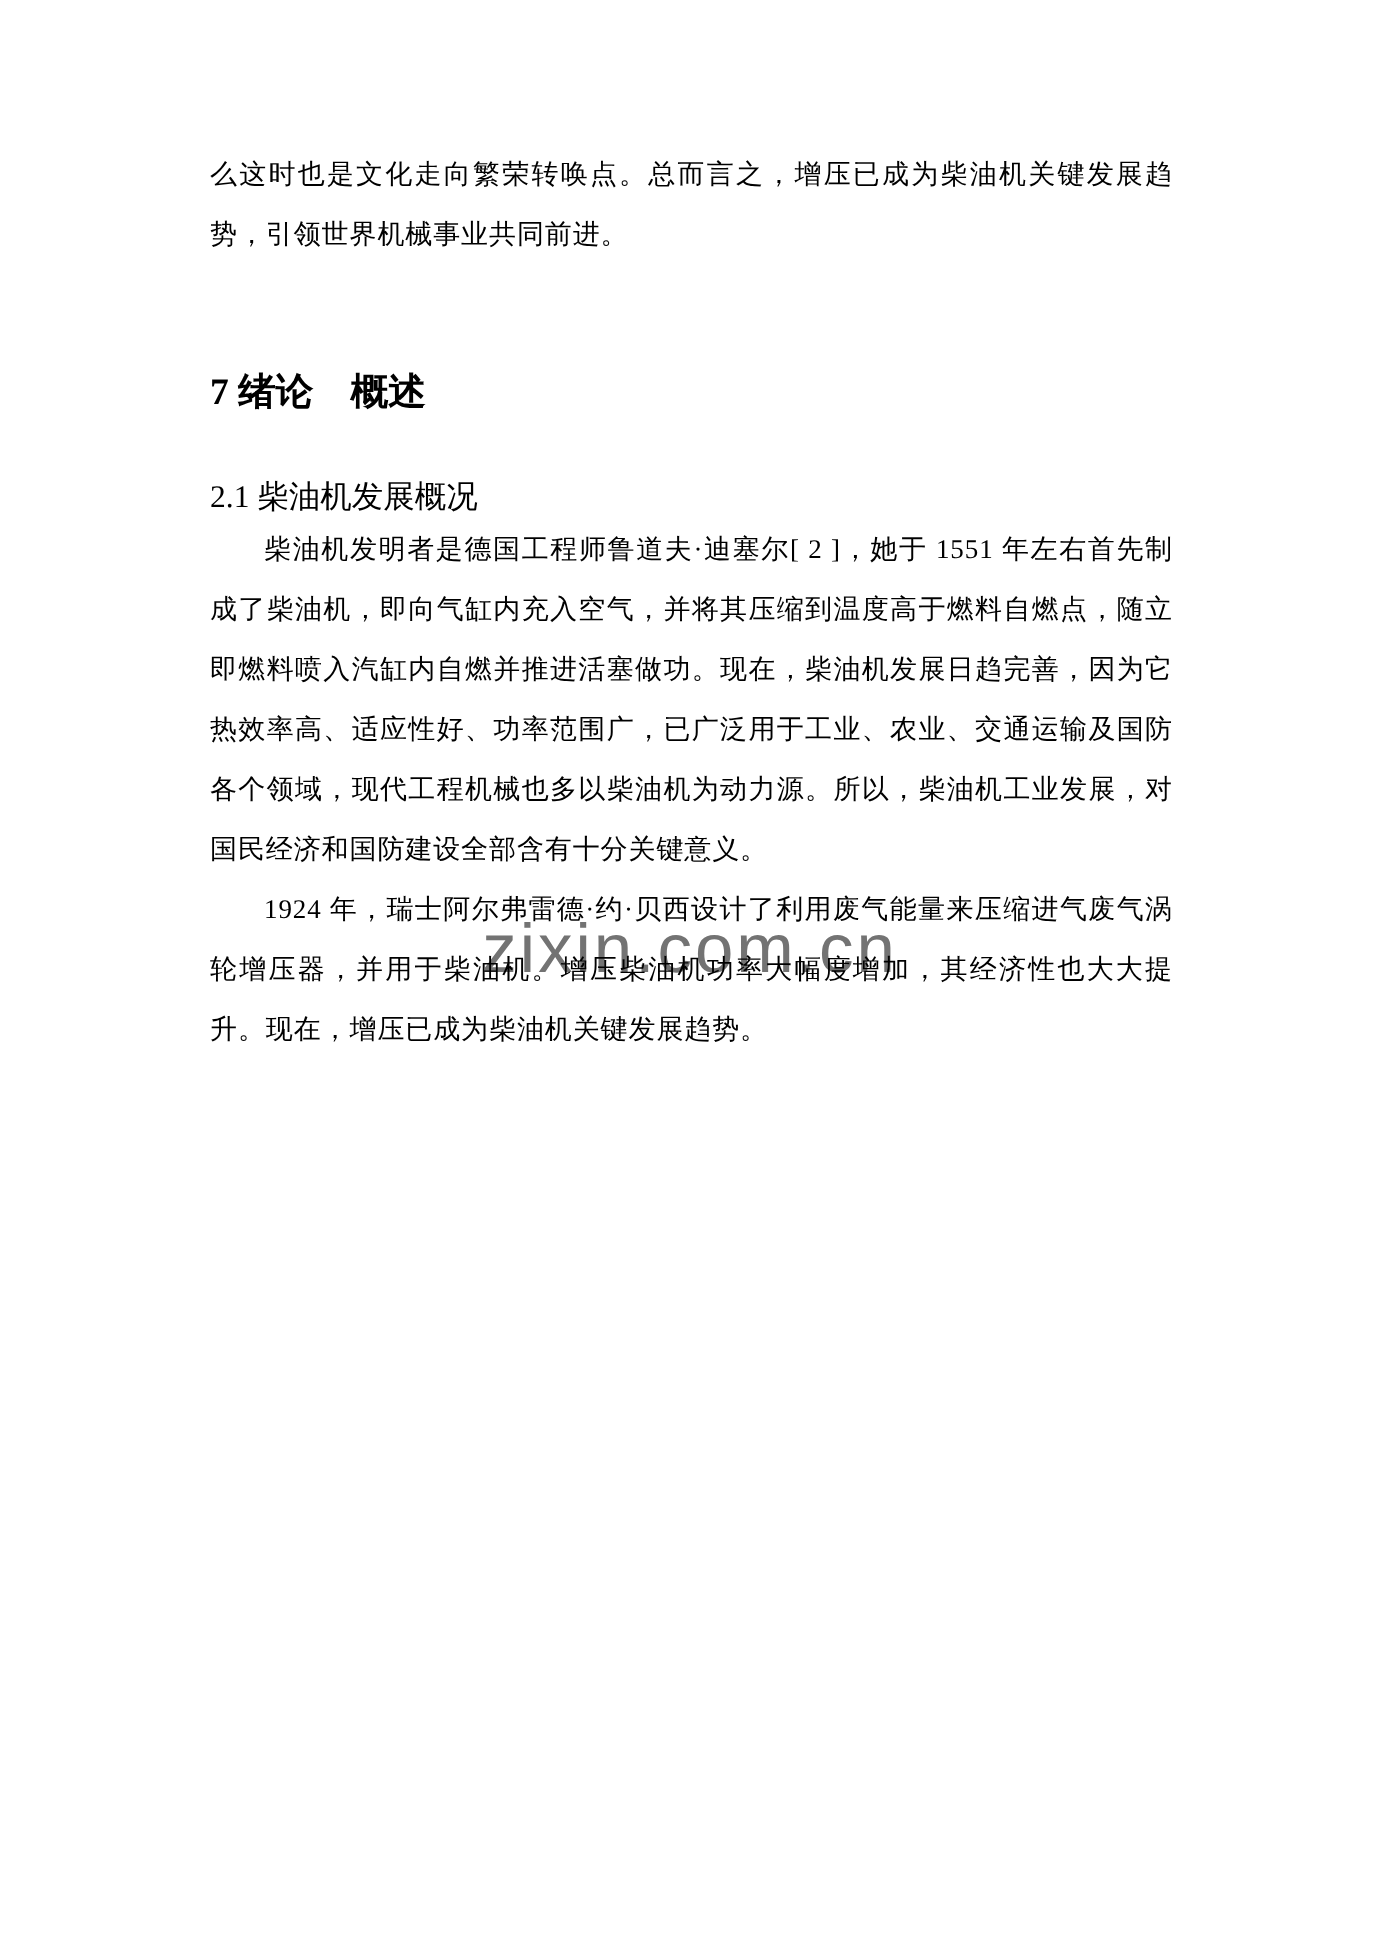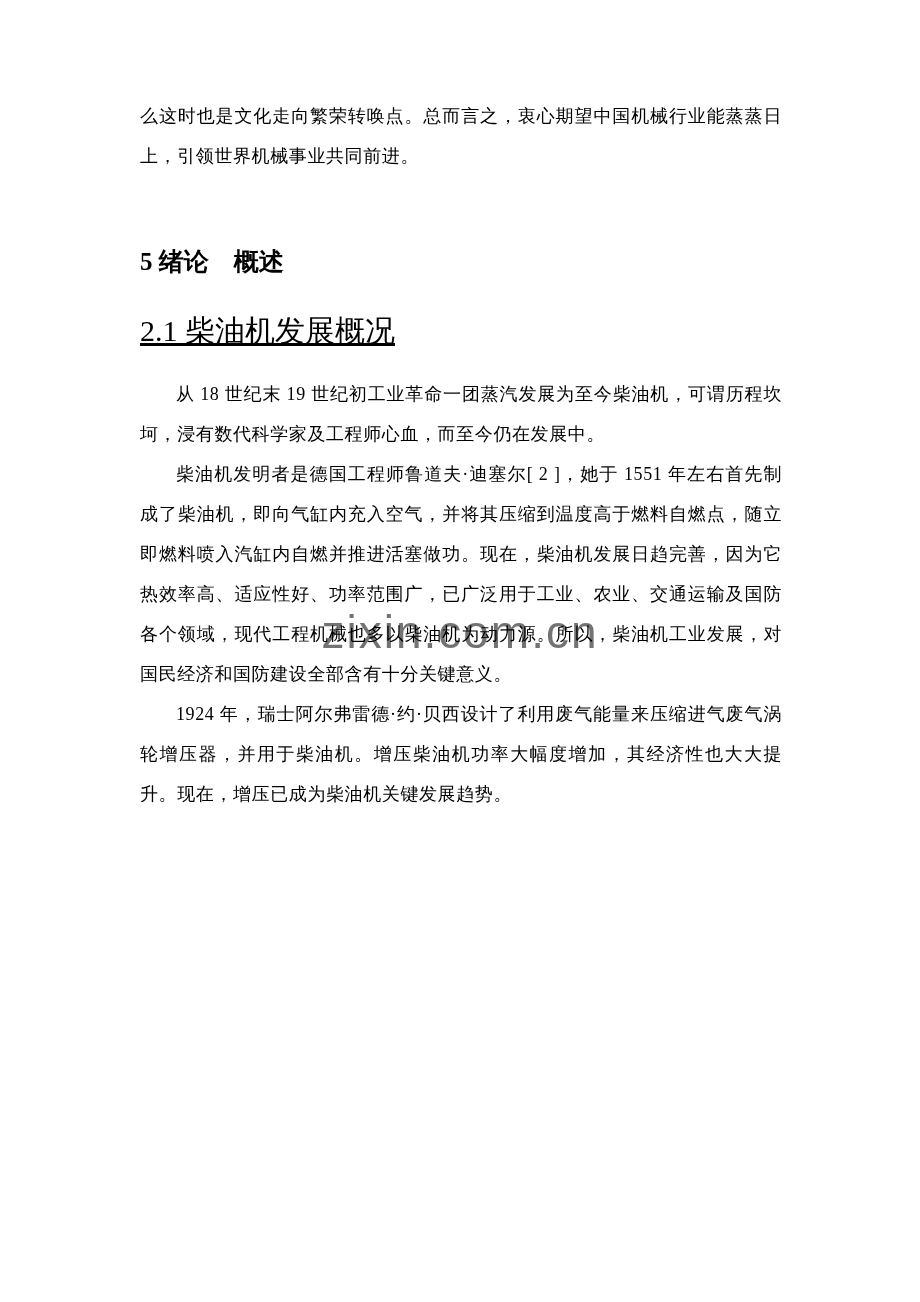--- a/index.html
+++ b/index.html
@@ -31,25 +31,24 @@
   .para.indent {
     text-indent: 2em;
   }
   .h1 {
     font-size: 25px;
     font-weight: bold;
     line-height: 32px;
     margin: 70px 0 0 0;
   }
   .h2 {
-    font-size: 30px;
+    font-size: 21px;
     font-weight: normal;
     line-height: 30px;
     margin: 38px 0 0 0;
-    text-decoration: underline;
   }
   .first-body {
     margin-top: 28px;
   }
   .watermark {
     position: absolute;
     left: 50%;
     top: 632px;
     transform: translate(-50%, -50%);
     font-family: "Liberation Sans", "DejaVu Sans", sans-serif;
@@ -63,27 +62,26 @@
   }
   .page { z-index: 1; }
 </style>
 </head>
 <body>
 
 <div class="watermark">zixin.com.cn</div>
 
 <div class="page">
 
-  <p class="para">么这时也是文化走向繁荣转唤点。总而言之，衷心期望中国机械行业能蒸蒸日上，引领世界机械事业共同前进。</p>
+  <p class="para">么这时也是文化走向繁荣转唤点。总而言之，增压已成为柴油机关键发展趋势，引领世界机械事业共同前进。</p>
 
-  <h1 class="h1">5 绪论　概述</h1>
+  <h1 class="h1">7 绪论　概述</h1>
 
   <h2 class="h2">2.1 柴油机发展概况</h2>
 
-  <p class="para indent first-body">从 18 世纪末 19 世纪初工业革命一团蒸汽发展为至今柴油机，可谓历程坎坷，浸有数代科学家及工程师心血，而至今仍在发展中。</p>
 
 
 
   <p class="para indent">柴油机发明者是德国工程师鲁道夫·迪塞尔[ 2 ]，她于 1551 年左右首先制成了柴油机，即向气缸内充入空气，并将其压缩到温度高于燃料自燃点，随立即燃料喷入汽缸内自燃并推进活塞做功。现在，柴油机发展日趋完善，因为它热效率高、适应性好、功率范围广，已广泛用于工业、农业、交通运输及国防各个领域，现代工程机械也多以柴油机为动力源。所以，柴油机工业发展，对国民经济和国防建设全部含有十分关键意义。</p>
 
   <p class="para indent">1924 年，瑞士阿尔弗雷德·约·贝西设计了利用废气能量来压缩进气废气涡轮增压器，并用于柴油机。增压柴油机功率大幅度增加，其经济性也大大提升。现在，增压已成为柴油机关键发展趋势。</p>
 
 
 </div>
 

